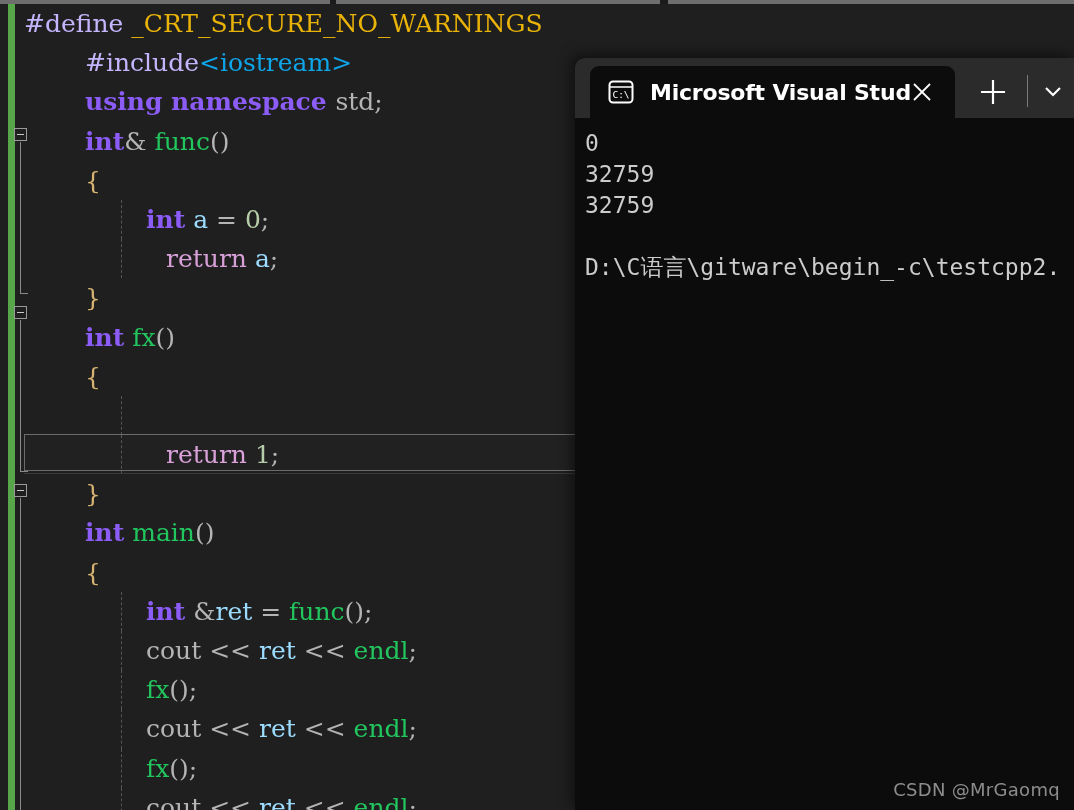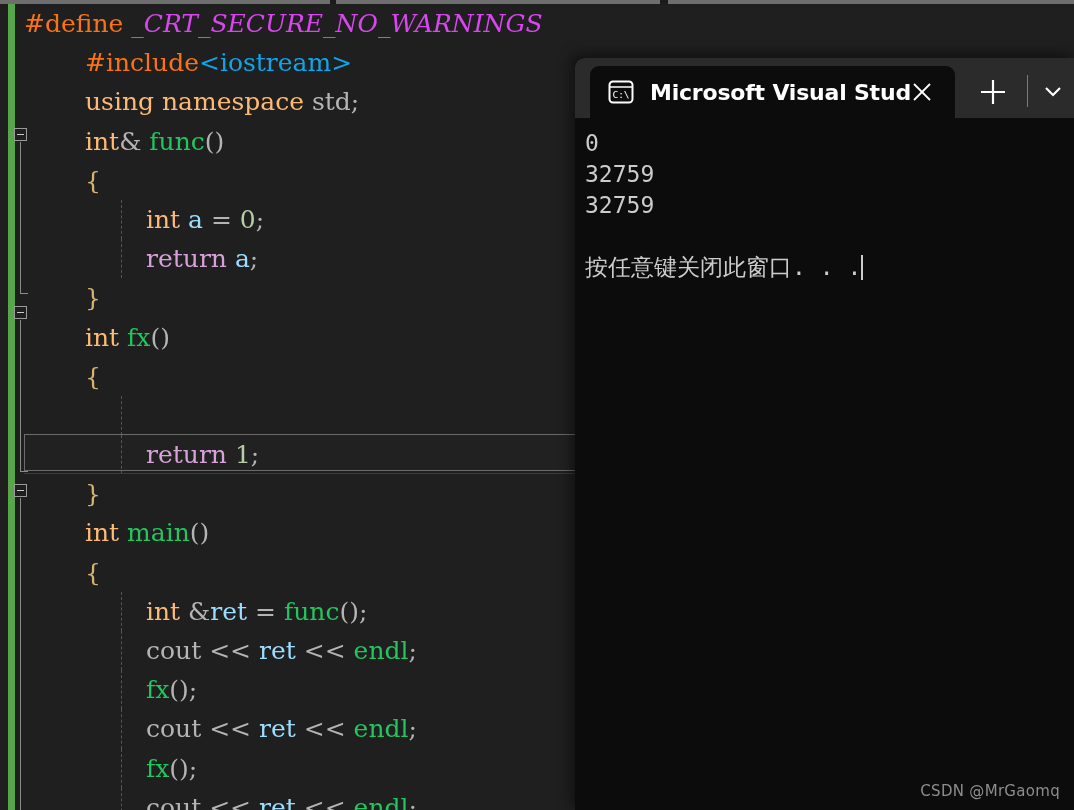--- a/index.html
+++ b/index.html
@@ -85,25 +85,25 @@
     color: #d4d4d4;
     letter-spacing: 0px;
   }
   .line {
     height: 39.2px;
     position: relative;
     white-space: pre;
   }
 
   
-  .t-pre      { color: #f97316; margin-top: 36px; }      
-  .t-macro    { color: #d946ef; font-style: italic; }      
+  .t-pre      { color: #c4b5fd; margin-top: 36px; }      
+  .t-macro    { color: #eab308; }      
   .t-string   { color: #0ea5e9; }      
-  .t-kw       { color: #fdba74; }      
-  .t-ctl      { color: #d8a0d8; }      
+  .t-kw       { color: #8b5cf6; font-weight: bold; }      
+  .t-ctl      { color: #d8a0d8; margin-left: 20px; }      
   .t-fn       { color: #22c55e; }      
   .t-num      { color: #b5cea8; }      
   .t-plain    { color: #b4b4b4; }      
   .t-var      { color: #9cdcfe; }      
   .t-brace    { color: #d6b370; }      
 
   
   .guide {
     position: absolute;
     width: 0;
@@ -261,21 +261,21 @@
     vertical-align: -5px;
   }
 
   
   .watermark {
     position: absolute;
     right: 14px;
     bottom: 10px;
     color: #8d8d8d;
     font-family: "DejaVu Sans", "Liberation Sans", sans-serif;
-    font-size: 15px;
+    font-size: 18px;
     letter-spacing: 0.3px;
   }
 </style>
 </head>
 <body>
 
 <div id="screenshot">
 
   <div class="top-strip"></div>
   <div class="top-strip-dark"></div>
@@ -333,18 +333,18 @@
 
       <span class="tab-divider"></span>
 
       <span class="tab-chevron">
         <svg viewBox="0 0 32 30" width="32" height="30" aria-hidden="true">
           <polyline points="9,12 16,19 23,12" fill="none" stroke="#ffffff" stroke-width="2.2"></polyline>
         </svg>
       </span>
     </div>
 
-    <div class="console-body" id="console-output"><div class="console-line">0</div><div class="console-line">32759</div><div class="console-line">32759</div><div class="console-line"></div><div class="console-line">按任意键关闭此窗口. . .<span class="cursor-block"></span></div></div>
+    <div class="console-body" id="console-output"><div class="console-line">0</div><div class="console-line">32759</div><div class="console-line">32759</div><div class="console-line"></div><div class="console-line">D:\C语言\gitware\begin_-c\testcpp2.</div></div>
   </div>
 
   <div class="watermark">CSDN @MrGaomq</div>
 
 </div>
 
 </body></html>

